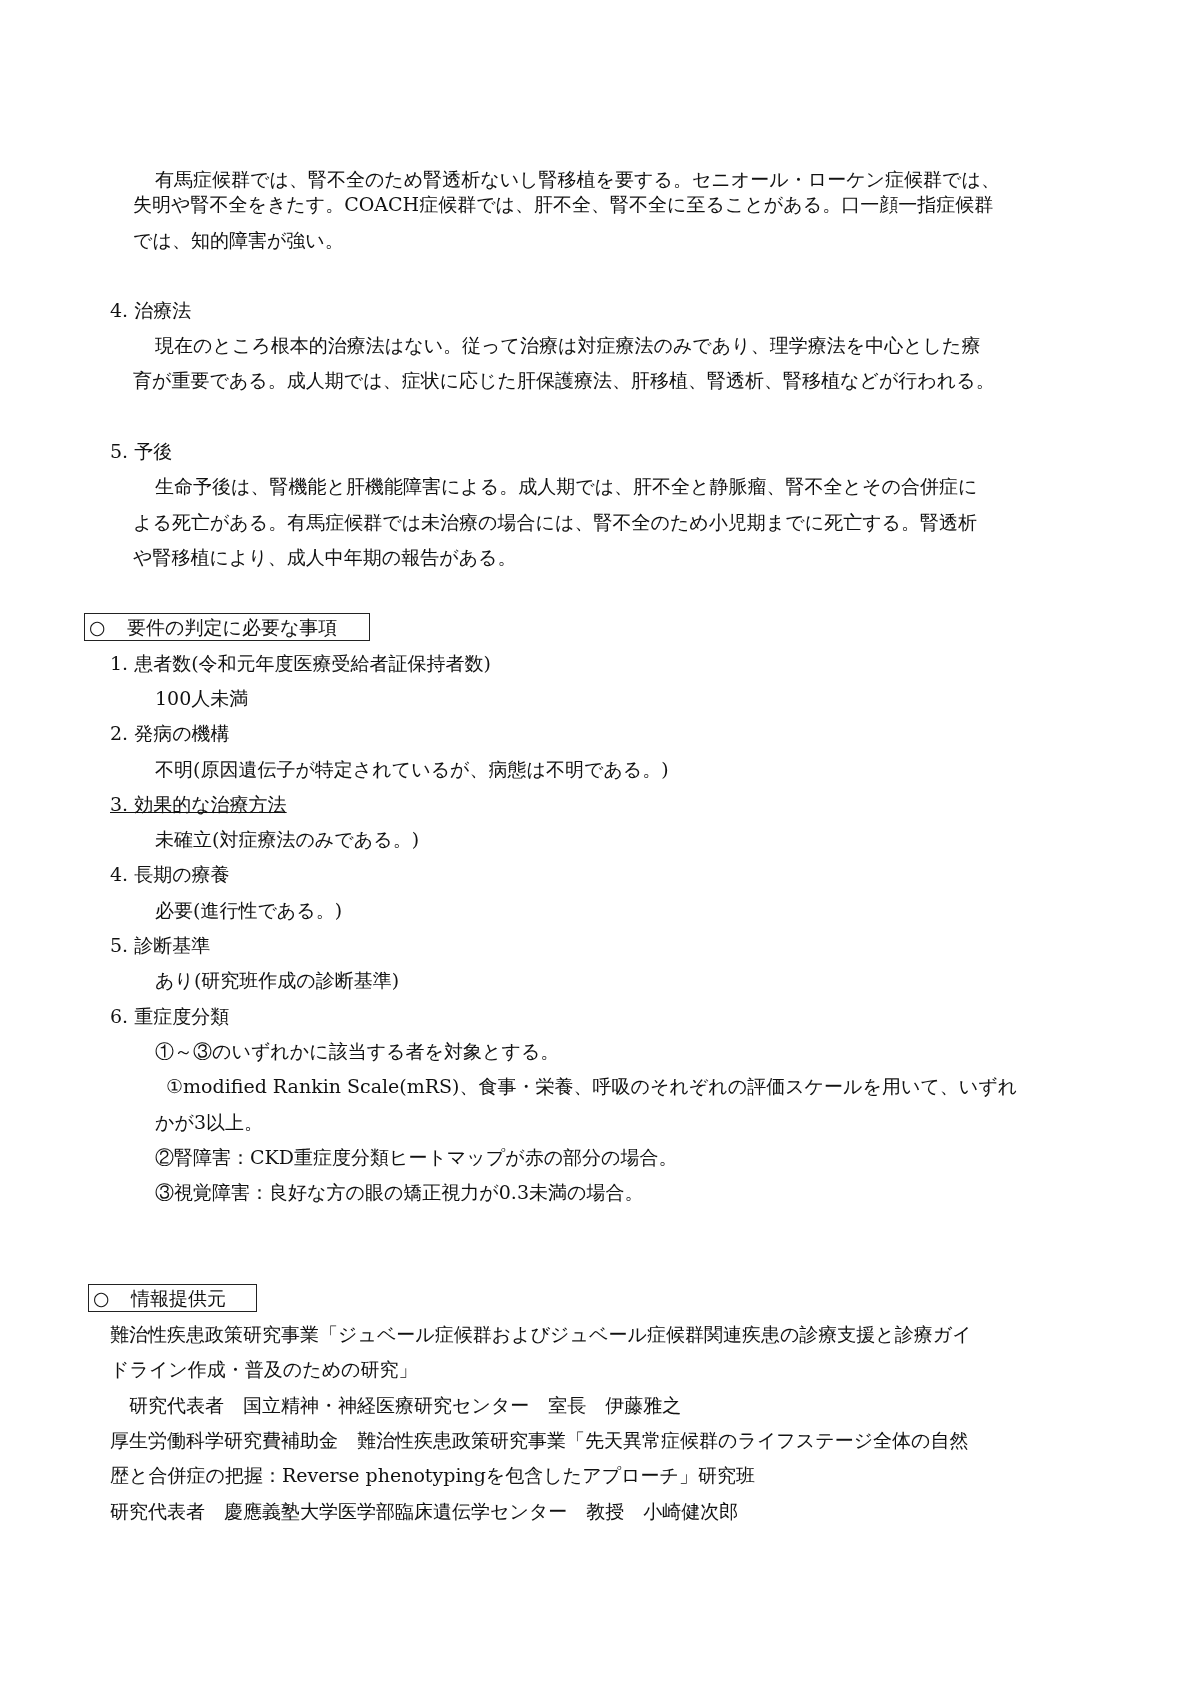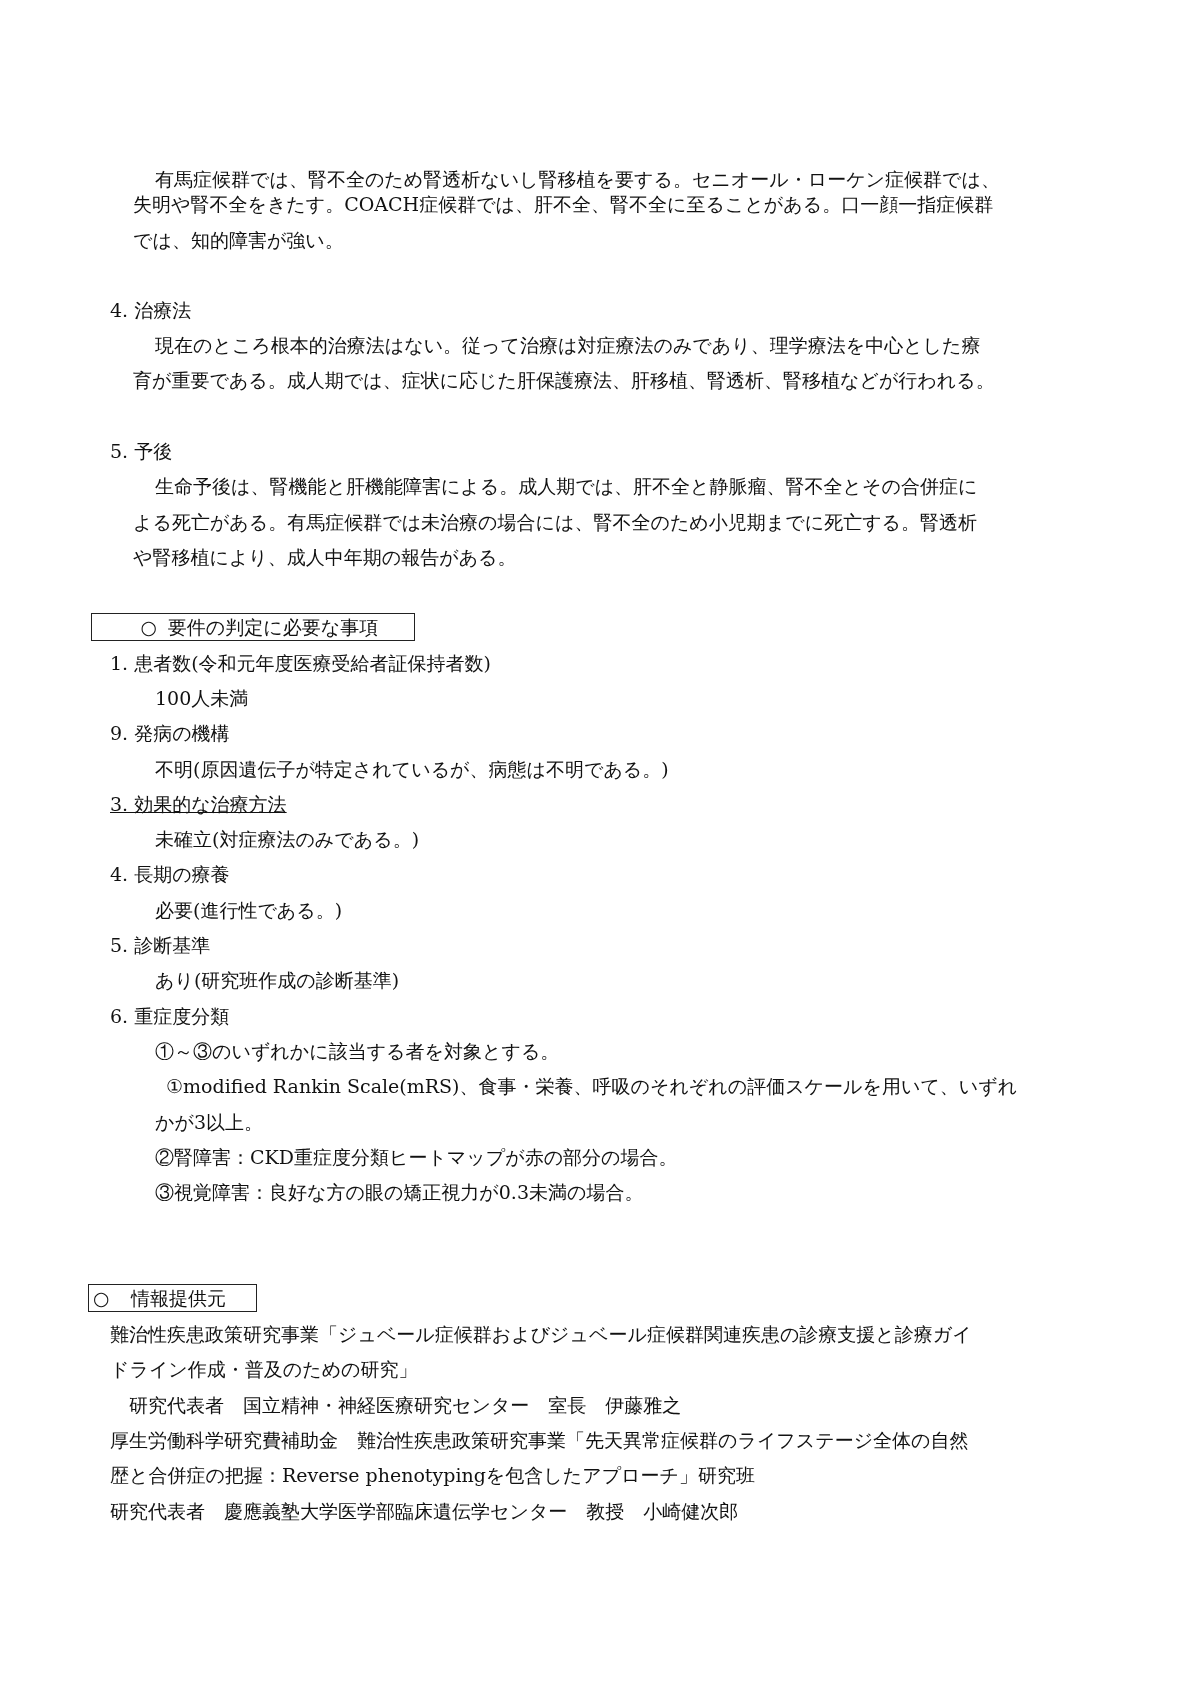--- a/index.html
+++ b/index.html
@@ -26,27 +26,27 @@
 
   <div class="line" style="left:110px;top:298px;">4.  治療法</div>
   <div class="line" style="left:155px;top:333px;">現在のところ根本的治療法はない。従って治療は対症療法のみであり、理学療法を中心とした療</div>
   <div class="line" style="left:133px;top:368px;">育が重要である。成人期では、症状に応じた肝保護療法、肝移植、腎透析、腎移植などが行われる。</div>
 
   <div class="line" style="left:110px;top:439px;">5.  予後</div>
   <div class="line" style="left:155px;top:474px;">生命予後は、腎機能と肝機能障害による。成人期では、肝不全と静脈瘤、腎不全とその合併症に</div>
   <div class="line" style="left:133px;top:510px;">よる死亡がある。有馬症候群では未治療の場合には、腎不全のため小児期までに死亡する。腎透析</div>
   <div class="line" style="left:133px;top:545px;">や腎移植により、成人中年期の報告がある。</div>
 
-  <div class="box" style="left:91px;top:613px;width:324px;text-align:center;">
+  <div class="box" style="left:84px;top:613px;width:286px;">
     <span class="circle">○</span><span>要件の判定に必要な事項</span>
   </div>
 
   <div class="line" style="left:110px;top:651px;">1.  患者数(令和元年度医療受給者証保持者数)</div>
   <div class="line" style="left:155px;top:686px;">100人未満</div>
-  <div class="line" style="left:110px;top:721px;">9.  発病の機構</div>
+  <div class="line" style="left:110px;top:721px;">2.  発病の機構</div>
   <div class="line" style="left:155px;top:757px;">不明(原因遺伝子が特定されているが、病態は不明である。)</div>
   <div class="line" style="left:110px;top:792px;text-decoration:underline;">3.  効果的な治療方法</div>
   <div class="line" style="left:155px;top:827px;">未確立(対症療法のみである。)</div>
   <div class="line" style="left:110px;top:862px;">4.  長期の療養</div>
   <div class="line" style="left:155px;top:898px;">必要(進行性である。)</div>
   <div class="line" style="left:110px;top:933px;">5.  診断基準</div>
   <div class="line" style="left:155px;top:968px;">あり(研究班作成の診断基準)</div>
   <div class="line" style="left:110px;top:1004px;">6.  重症度分類</div>
   <div class="line" style="left:155px;top:1039px;">①～③のいずれかに該当する者を対象とする。</div>
 

